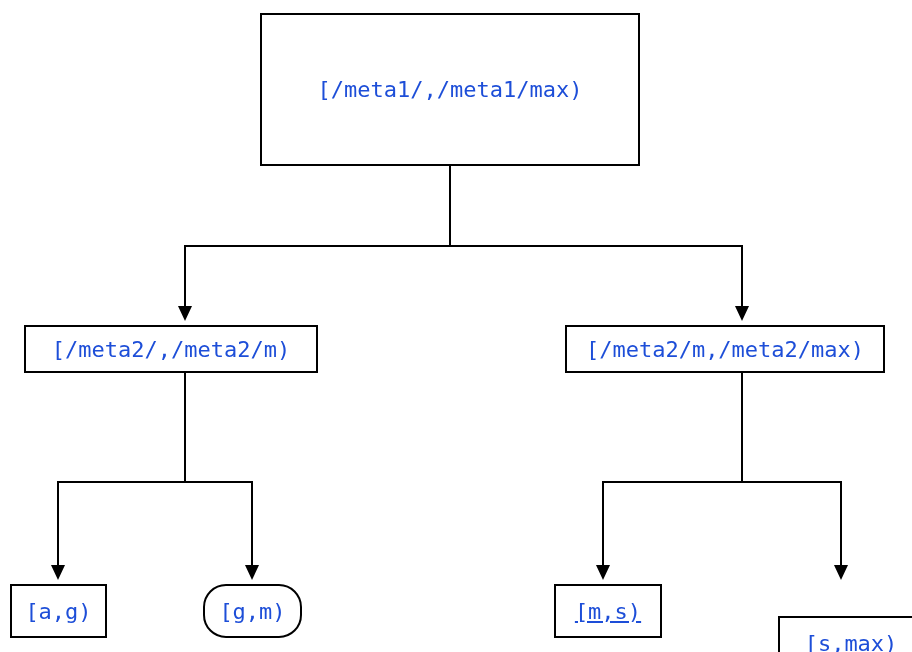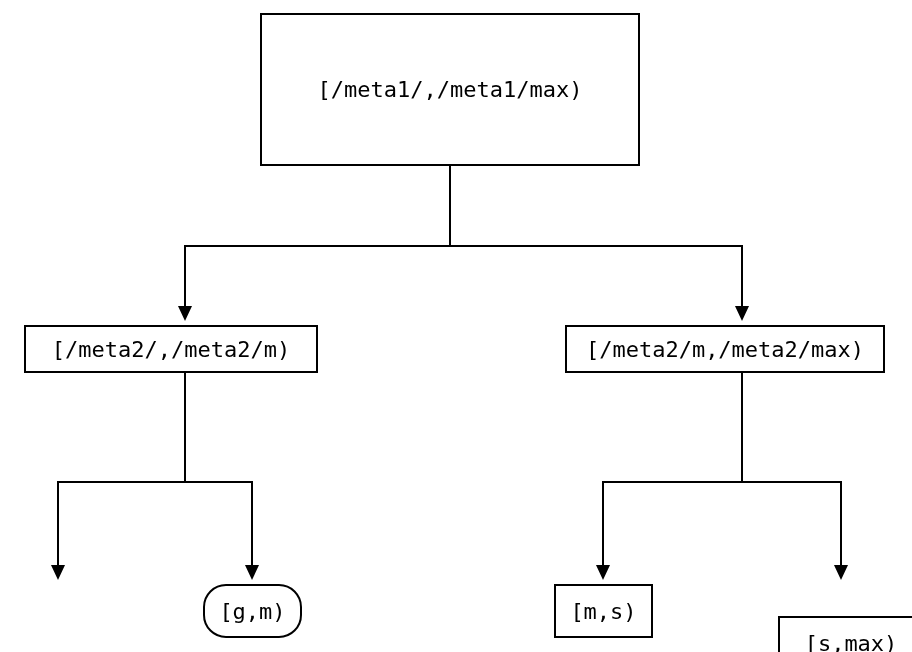--- a/index.html
+++ b/index.html
@@ -21,35 +21,35 @@
     top: 0;
     width: 912px;
     height: 652px;
     pointer-events: none;
   }
   .node {
     position: absolute;
     box-sizing: border-box;
     border: 2px solid #000000;
     background: #ffffff;
-    color: #000000;
+    color: #1d4ed8;
     display: flex;
     align-items: center;
     justify-content: center;
     font-size: 22px;
     white-space: pre;
     letter-spacing: 0px;
   }
   
   #node-root        { left: 260px; top: 13px;  width: 380px; height: 153px; }
   #node-meta2-lower { left: 24px;  top: 325px; width: 294px; height: 48px; }
   #node-meta2-upper { left: 565px; top: 325px; width: 320px; height: 48px; }
   #node-leaf-a-g    { left: 10px;  top: 584px; width: 97px;  height: 54px; }
   #node-leaf-g-m    { left: 203px; top: 584px; width: 99px;  height: 54px; border-radius: 23px; }
-  #node-leaf-m-s    { left: 554px; top: 584px; width: 99px;  height: 54px; }
+  #node-leaf-m-s    { left: 554px; top: 584px; width: 108px;  height: 54px; text-decoration: underline; }
   #node-leaf-s-max  { left: 778px; top: 616px; width: 146px; height: 54px; }
 
   .edge-line {
     stroke: #000000;
     stroke-width: 2;
     fill: none;
     stroke-linejoin: miter;
   }
   .arrow-head {
     fill: #000000;
@@ -90,20 +90,21 @@
       <polygon class="arrow-head" points="841,580 834,565 848,565"></polygon>
     </g>
   </svg>
 
   <div class="node" id="node-root">[/meta1/,/meta1/max)</div>
 
   <div class="node" id="node-meta2-lower">[/meta2/,/meta2/m)</div>
 
   <div class="node" id="node-meta2-upper">[/meta2/m,/meta2/max)</div>
 
+  <div class="node" id="node-leaf-a-g">[a,g)</div>
 
   <div class="node" id="node-leaf-g-m">[g,m)</div>
 
   <div class="node" id="node-leaf-m-s">[m,s)</div>
 
   <div class="node" id="node-leaf-s-max">[s,max)</div>
 
 </div>
 
 </body></html>

